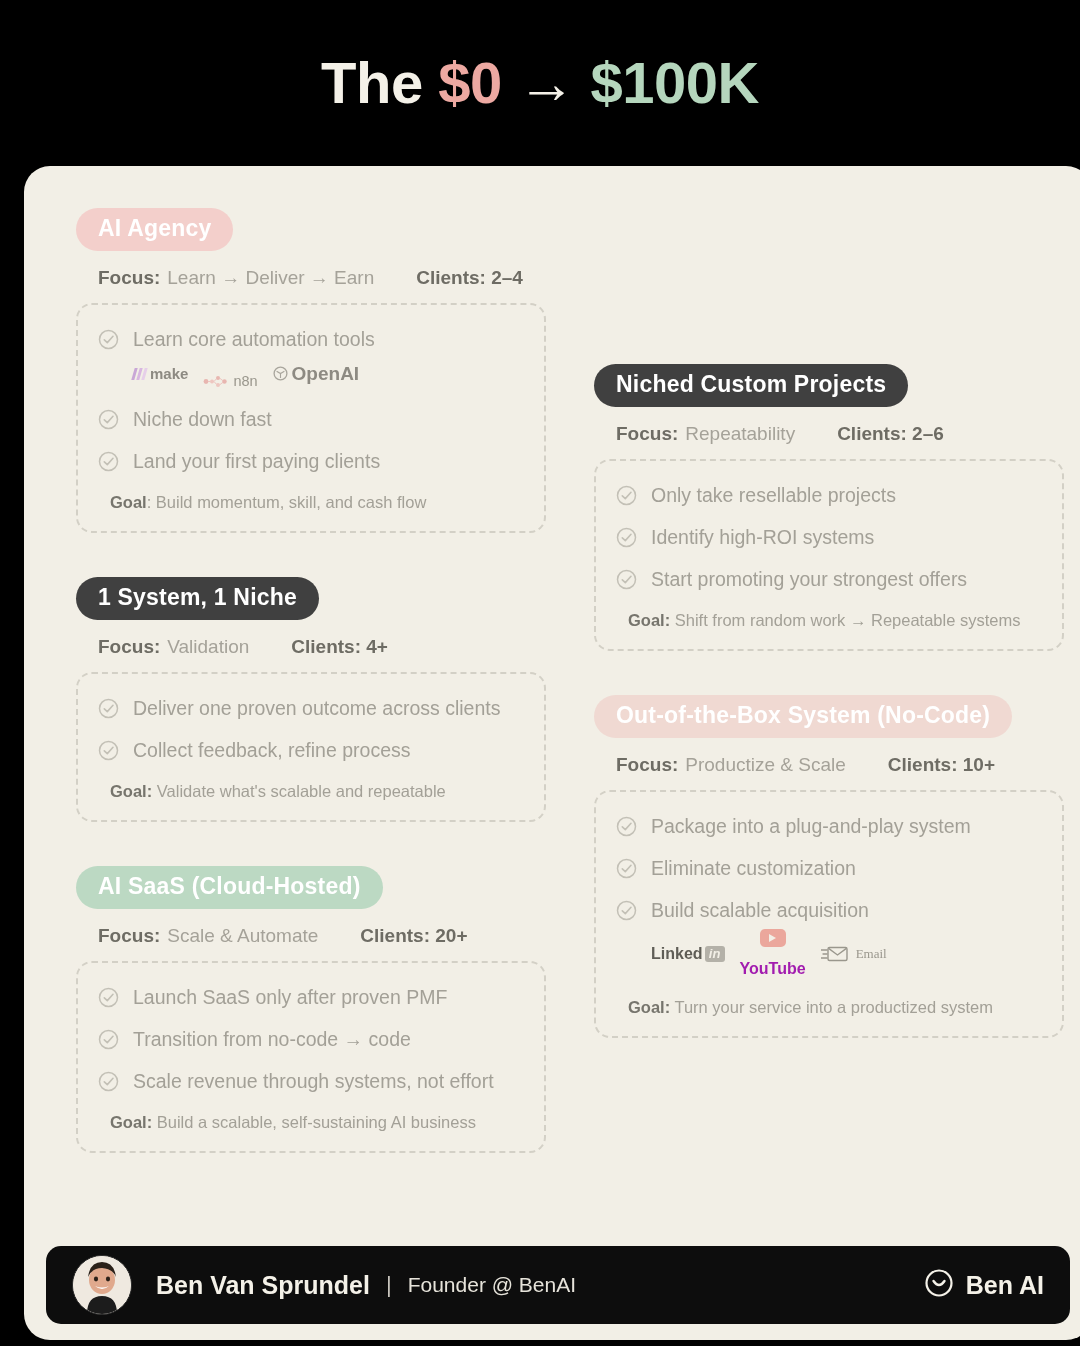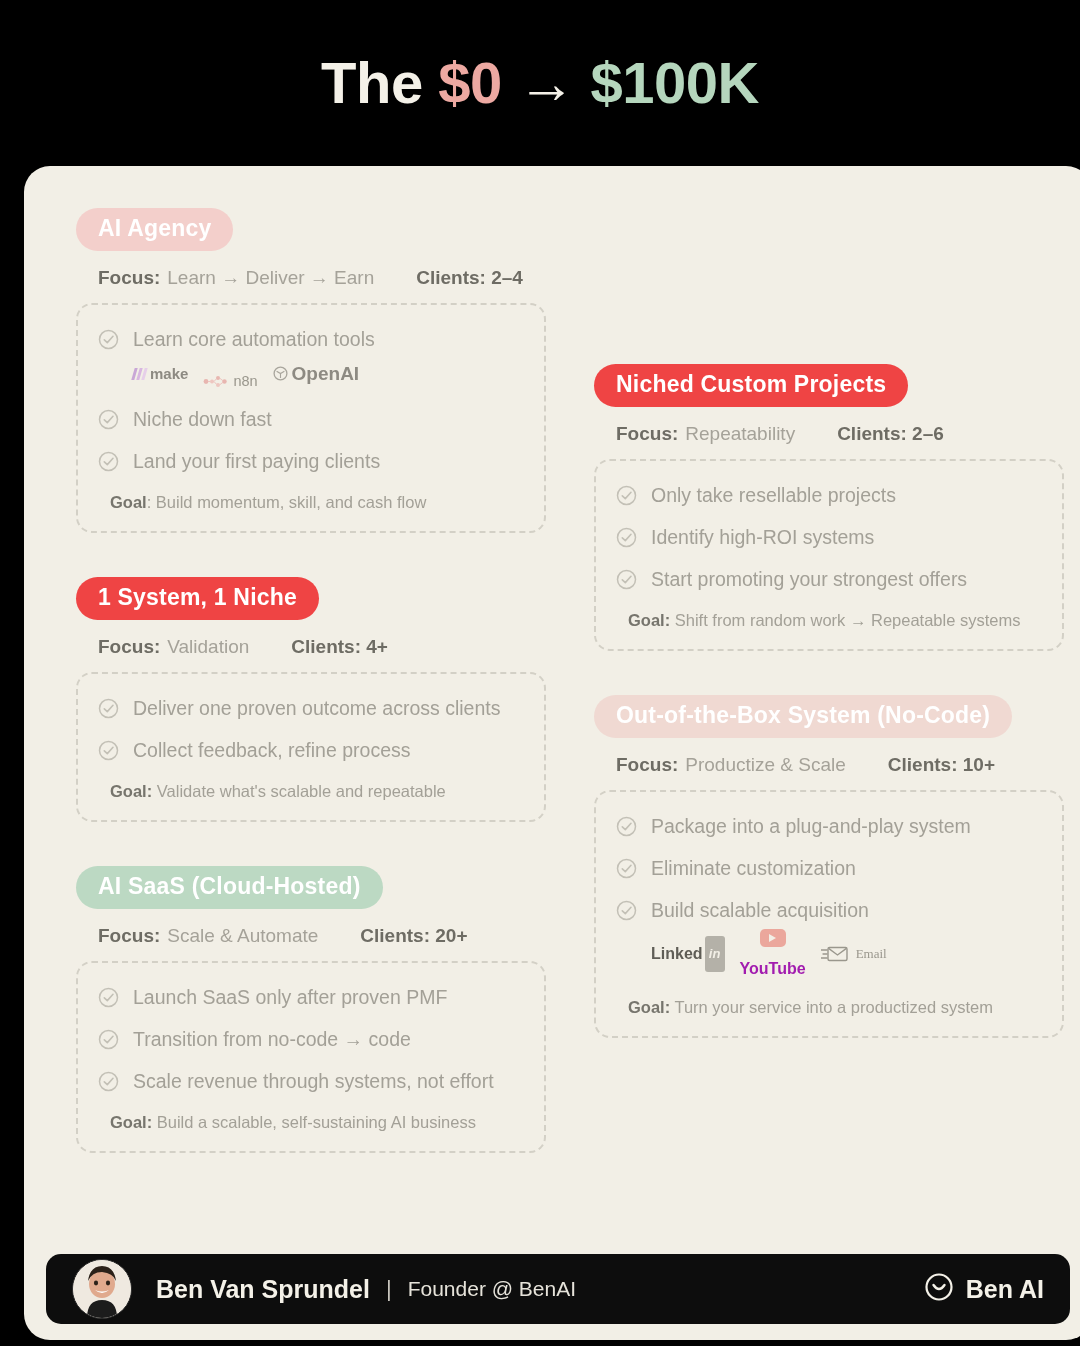--- a/index.html
+++ b/index.html
@@ -52,21 +52,21 @@
     display:inline-block;
     padding:9px 22px 11px 22px;
     border-radius:22px;
     color:#ffffff;
     font-size:23px;
     font-weight:bold;
     letter-spacing:0.2px;
     line-height:1;
   }
   .pill.pink{background:#f3cfcb;}
-  .pill.gray{background:#ef4444;}
+  .pill.gray{background:#404040;}
   .pill.rose{background:#f0d9d2;}
   .pill.green{background:#bcd9c3;}
 
   .meta{
     margin:16px 0 0 22px;
     font-size:19px;
     color:#9a978d;
     display:flex;
     align-items:baseline;
   }
@@ -119,41 +119,41 @@
   .make-mark i:nth-child(1){left:0;transform:skewX(-16deg);}
   .make-mark i:nth-child(2){left:5px;transform:skewX(-16deg);background:#d8b7e0;}
   .make-mark i:nth-child(3){left:10px;transform:skewX(-16deg);background:#e6cfe9;}
 
   .lg-n8n{color:#9a978d;font-size:14.5px;display:flex;align-items:center;gap:4px;margin-top:15px;}
   .lg-openai{color:#8d8a82;font-size:19px;font-weight:bold;display:flex;gap:4px;}
 
   .lg-linked{display:flex;align-items:center;font-size:16px;font-weight:bold;color:#5f5d56;}
   .in-box{
     margin-left:2px;
-    width:20px;height:36px;border-radius:3px;background:#b4b1a8;
+    width:20px;height:16px;border-radius:3px;background:#b4b1a8;
     color:#f2efe6;font-size:13px;font-weight:bold;
     display:flex;align-items:center;justify-content:center;
     font-style:italic;
   }
   .lg-yt{display:flex;align-items:center;gap:13px;font-size:16px;font-weight:bold;color:#a21caf;flex-direction:column;}
   .yt-btn{
     width:26px;height:18px;border-radius:5px;background:#eba79c;
     display:flex;align-items:center;justify-content:center;
   }
   .yt-btn span{
     width:0;height:0;border-left:7px solid #f2efe6;
     border-top:4.5px solid transparent;border-bottom:4.5px solid transparent;
   }
   .lg-email{display:flex;align-items:center;gap:7px;font-size:13px;color:#9a978d;font-family:Liberation Serif, serif;}
 
   
   .footer{
     position:absolute;
     left:22px;bottom:16px;
-    width:1024px;height:70px;
+    width:1024px;height:78px;
     background:#0d0d0d;
     border-radius:15px;
     display:flex;align-items:center;
     padding:0 26px;
     box-sizing:border-box;
     margin-top:38px;
   }
   .avatar{
     width:58px;height:58px;border-radius:50%;
     background:#efe9e0;

